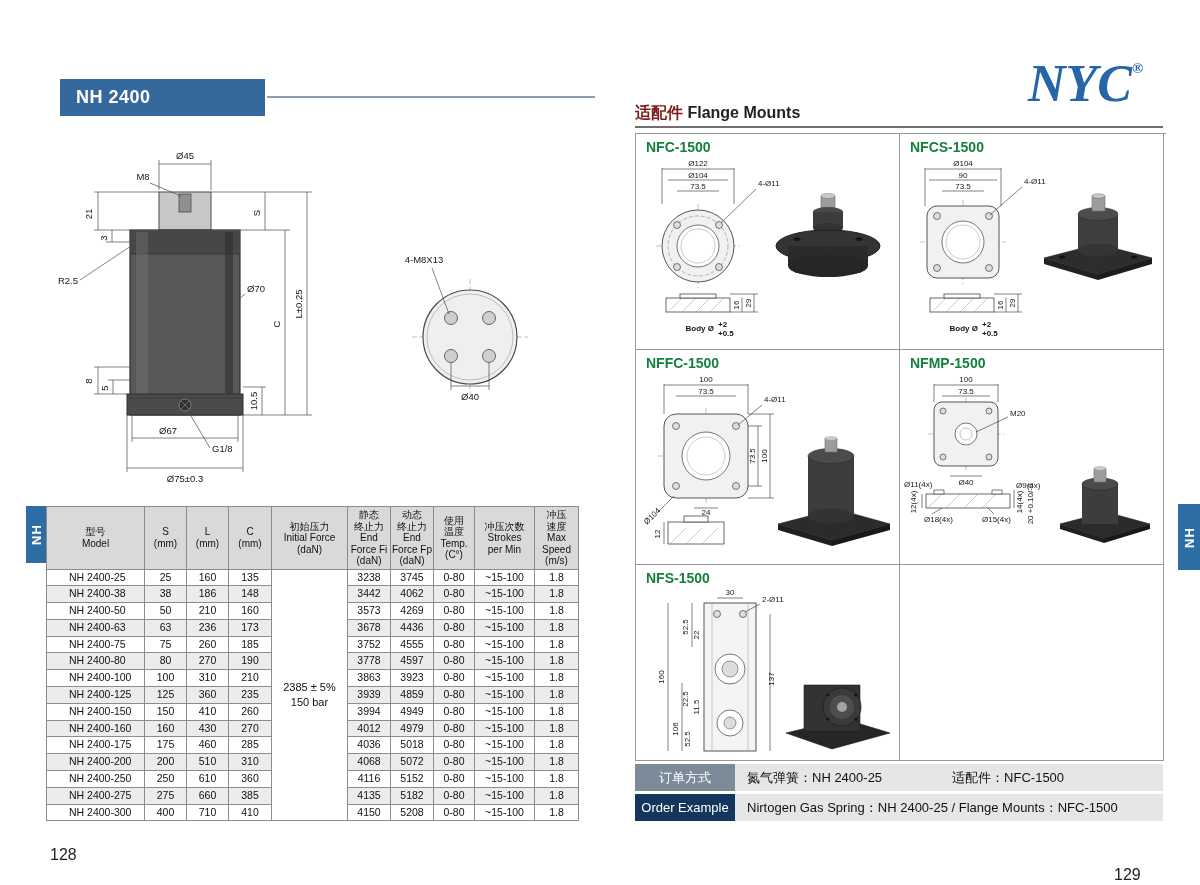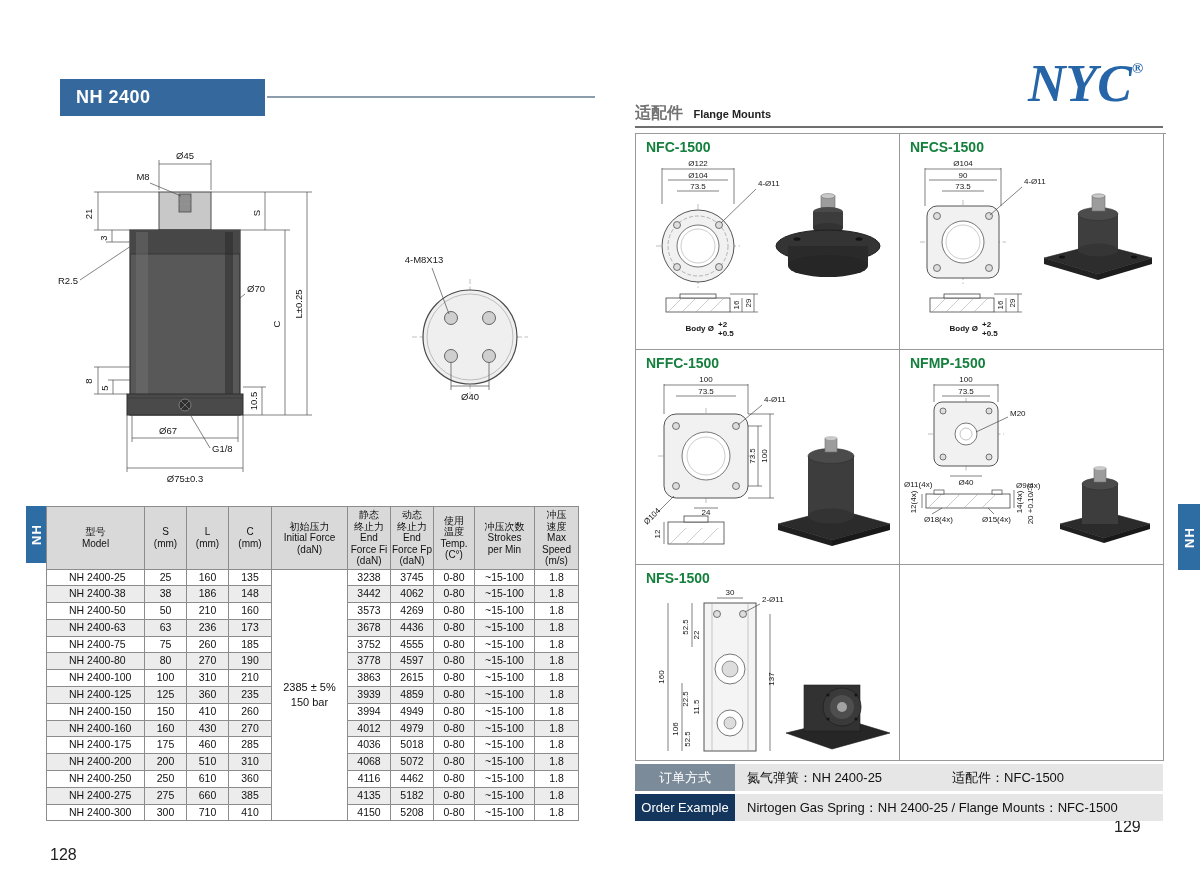--- a/index.html
+++ b/index.html
@@ -15,21 +15,21 @@
 
   
   .side-tab{position:absolute;background:#2e6da4;color:#fff;display:flex;align-items:center;justify-content:center;}
   .side-tab span{transform:rotate(-90deg);font-size:13px;font-weight:bold;letter-spacing:1px;}
   .tab-left{left:26px;top:506px;width:20px;height:57px;}
   .tab-right{left:1178px;top:504px;width:22px;height:66px;}
 
   
   .pageno{position:absolute;font-size:16px;color:#222;margin-top:22px;}
   .pn-left{left:50px;top:824px;}
-  .pn-right{left:1114px;top:796px;}
+  .pn-right{left:1114px;top:844px;}
 
   
   .main-drawing{position:absolute;left:40px;top:132px;width:560px;height:372px;}
   svg text{font-family:"Liberation Sans",sans-serif;font-size:9px;fill:#161616;}
   .main-drawing svg text{font-size:9.5px;}
   .dl{stroke:#4a4a4a;stroke-width:.7;fill:none;}
   .dash{stroke:#8a8a8a;stroke-width:.55;stroke-dasharray:5 2.5;fill:none;}
   .hatch{stroke:#9a9a9a;stroke-width:.5;}
   .t7{font-size:7px;}
   .tb{font-weight:bold;font-size:9px;}
@@ -38,22 +38,22 @@
   .spec-table{position:absolute;left:46px;top:506px;width:532px;border-collapse:collapse;table-layout:fixed;}
   .spec-table th,.spec-table td{border:1px solid #8c8c8c;text-align:center;color:#111;}
   .spec-table th{background:#d9d9d9;font-size:10px;font-weight:normal;line-height:11.5px;padding:2px 0;vertical-align:middle;}
   .spec-table td{font-size:10.5px;height:15.8px;padding:0;line-height:15.8px;background:#fff;}
   .spec-table tr.alt td{background:#ececec;}
   .spec-table td.model{text-align:left;padding-left:22px;}
   .spec-table td.force{background:#fff;font-size:11px;line-height:15px;}
 
   
   .flange-header{position:absolute;left:635px;top:103px;}
-  .flange-header .zh{font-size:16px;font-weight:bold;color:#737373;}
-  .flange-header .en{font-size:11px;font-weight:bold;color:#222;margin-left:6px;}
+  .flange-header .zh{font-size:16px;font-weight:bold;color:#7f1d1d;}
+  .flange-header .en{font-size:16px;font-weight:bold;color:#222;margin-left:0;}
   .flange-rule{position:absolute;left:635px;top:126px;width:528px;height:2px;background:#6f6f6f;}
   .flange-grid{position:absolute;left:635px;top:133px;width:530px;border-top:1px solid #999;border-left:1px solid #999;}
   .fg-row{display:flex;}
   .fg-cell{position:relative;width:264px;box-sizing:border-box;border-right:1px solid #999;border-bottom:1px solid #999;background:#fff;}
   .fg-h1{height:216px;} .fg-h2{height:215px;} .fg-h3{height:196px;}
   .panel-title{position:absolute;left:10px;top:5px;color:#15803d;font-size:14px;font-weight:bold;}
   .panel-svg{position:absolute;left:2px;top:22px;}
   .fg-cell svg text{font-size:8px;}
 
   
@@ -265,21 +265,21 @@
           <td>0-80</td>
           <td>~15-100</td>
           <td>1.8</td>
         </tr>
         <tr>
           <td class="model">NH 2400-100</td>
           <td>100</td>
           <td>310</td>
           <td>210</td>
           <td>3863</td>
-          <td>2615</td>
+          <td>3923</td>
           <td>0-80</td>
           <td>~15-100</td>
           <td>1.8</td>
         </tr>
         <tr class="alt">
           <td class="model">NH 2400-125</td>
           <td>125</td>
           <td>360</td>
           <td>235</td>
           <td>3939</td>
@@ -331,39 +331,39 @@
           <td>0-80</td>
           <td>~15-100</td>
           <td>1.8</td>
         </tr>
         <tr>
           <td class="model">NH 2400-250</td>
           <td>250</td>
           <td>610</td>
           <td>360</td>
           <td>4116</td>
-          <td>4462</td>
+          <td>5152</td>
           <td>0-80</td>
           <td>~15-100</td>
           <td>1.8</td>
         </tr>
         <tr class="alt">
           <td class="model">NH 2400-275</td>
           <td>275</td>
           <td>660</td>
           <td>385</td>
           <td>4135</td>
           <td>5182</td>
           <td>0-80</td>
           <td>~15-100</td>
           <td>1.8</td>
         </tr>
         <tr>
           <td class="model">NH 2400-300</td>
-          <td>300</td>
+          <td>400</td>
           <td>710</td>
           <td>410</td>
           <td>4150</td>
           <td>5208</td>
           <td>0-80</td>
           <td>~15-100</td>
           <td>1.8</td>
         </tr>
       </tbody>
   </table>

